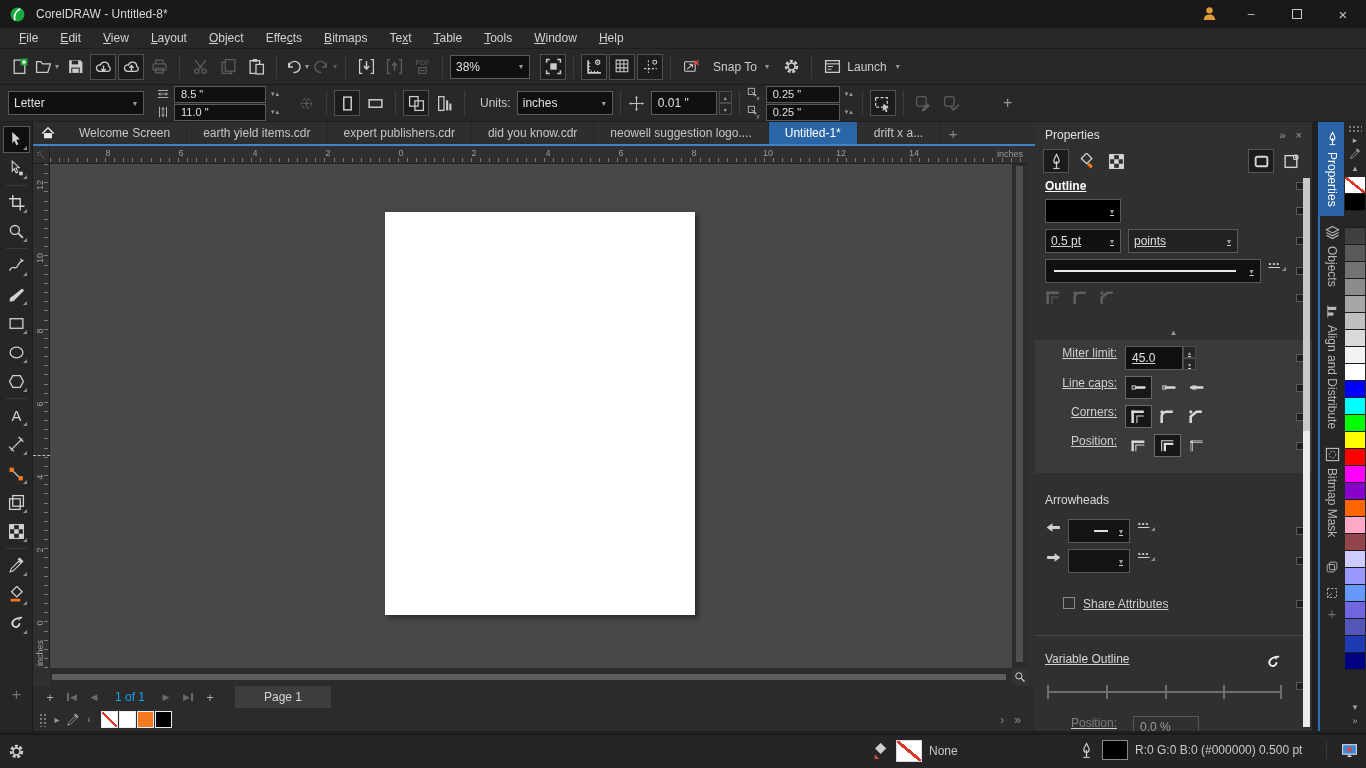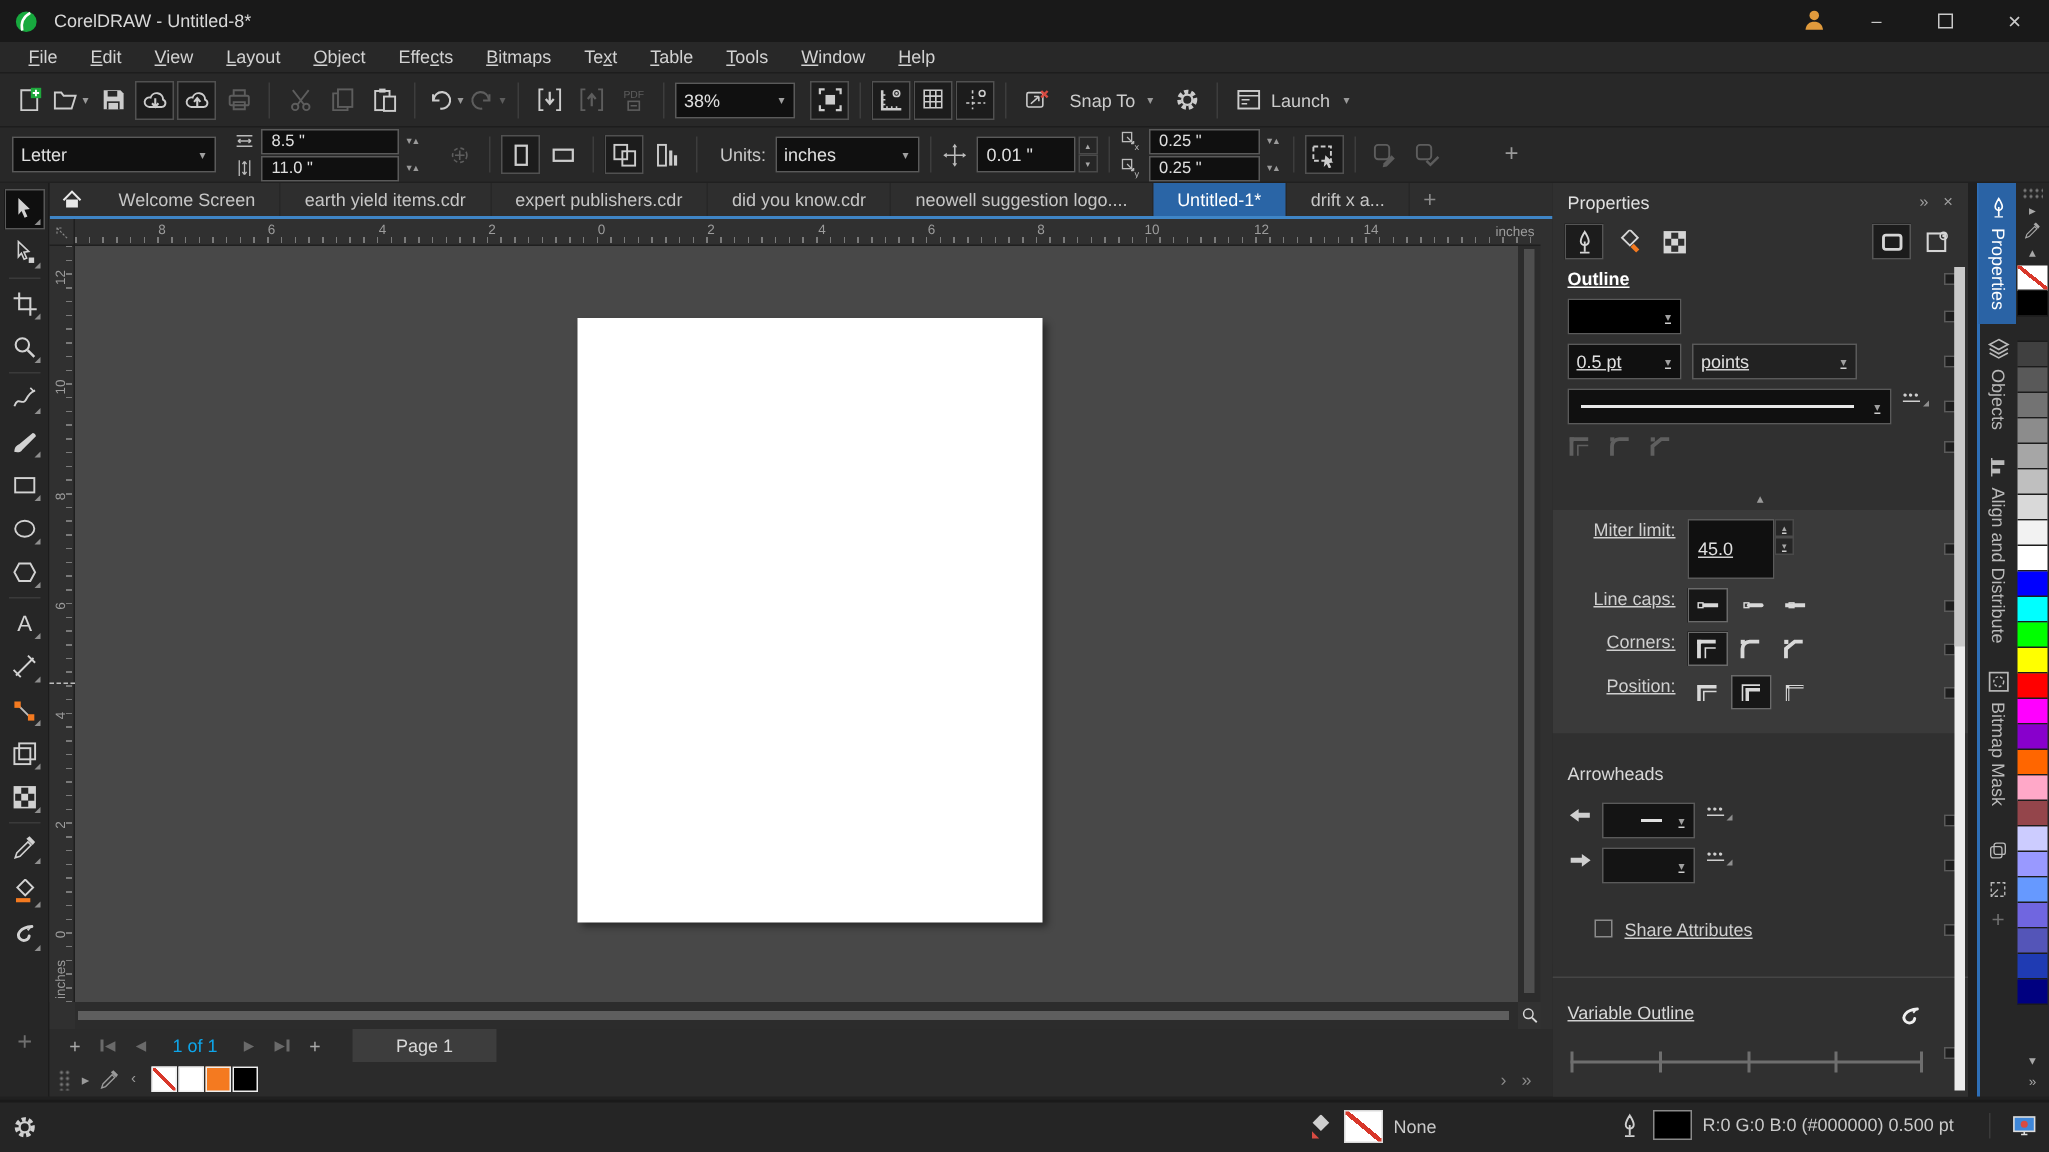--- a/index.html
+++ b/index.html
@@ -1086,21 +1086,21 @@
       <span class="ind"></span>
     </div>
     <div style="height:8px"></div>
   </div>
 
   <div class="collapse-bar">▴</div>
 
   <div class="psec lighter">
     <div class="prow" style="margin-top:2px">
       <span class="plabel">Miter limit:</span>
-      <div class="fld" style="width:58px; height:40px">
+      <div class="fld" style="width:58px; height:24px">
           <span>45.0</span>
         </div>
       <div class="vspin">
           <span>▴</span>
           <span>▾</span>
         </div>
       <span class="ind"></span>
     </div>
     <div class="prow">
       <span class="plabel">Line caps:</span>

